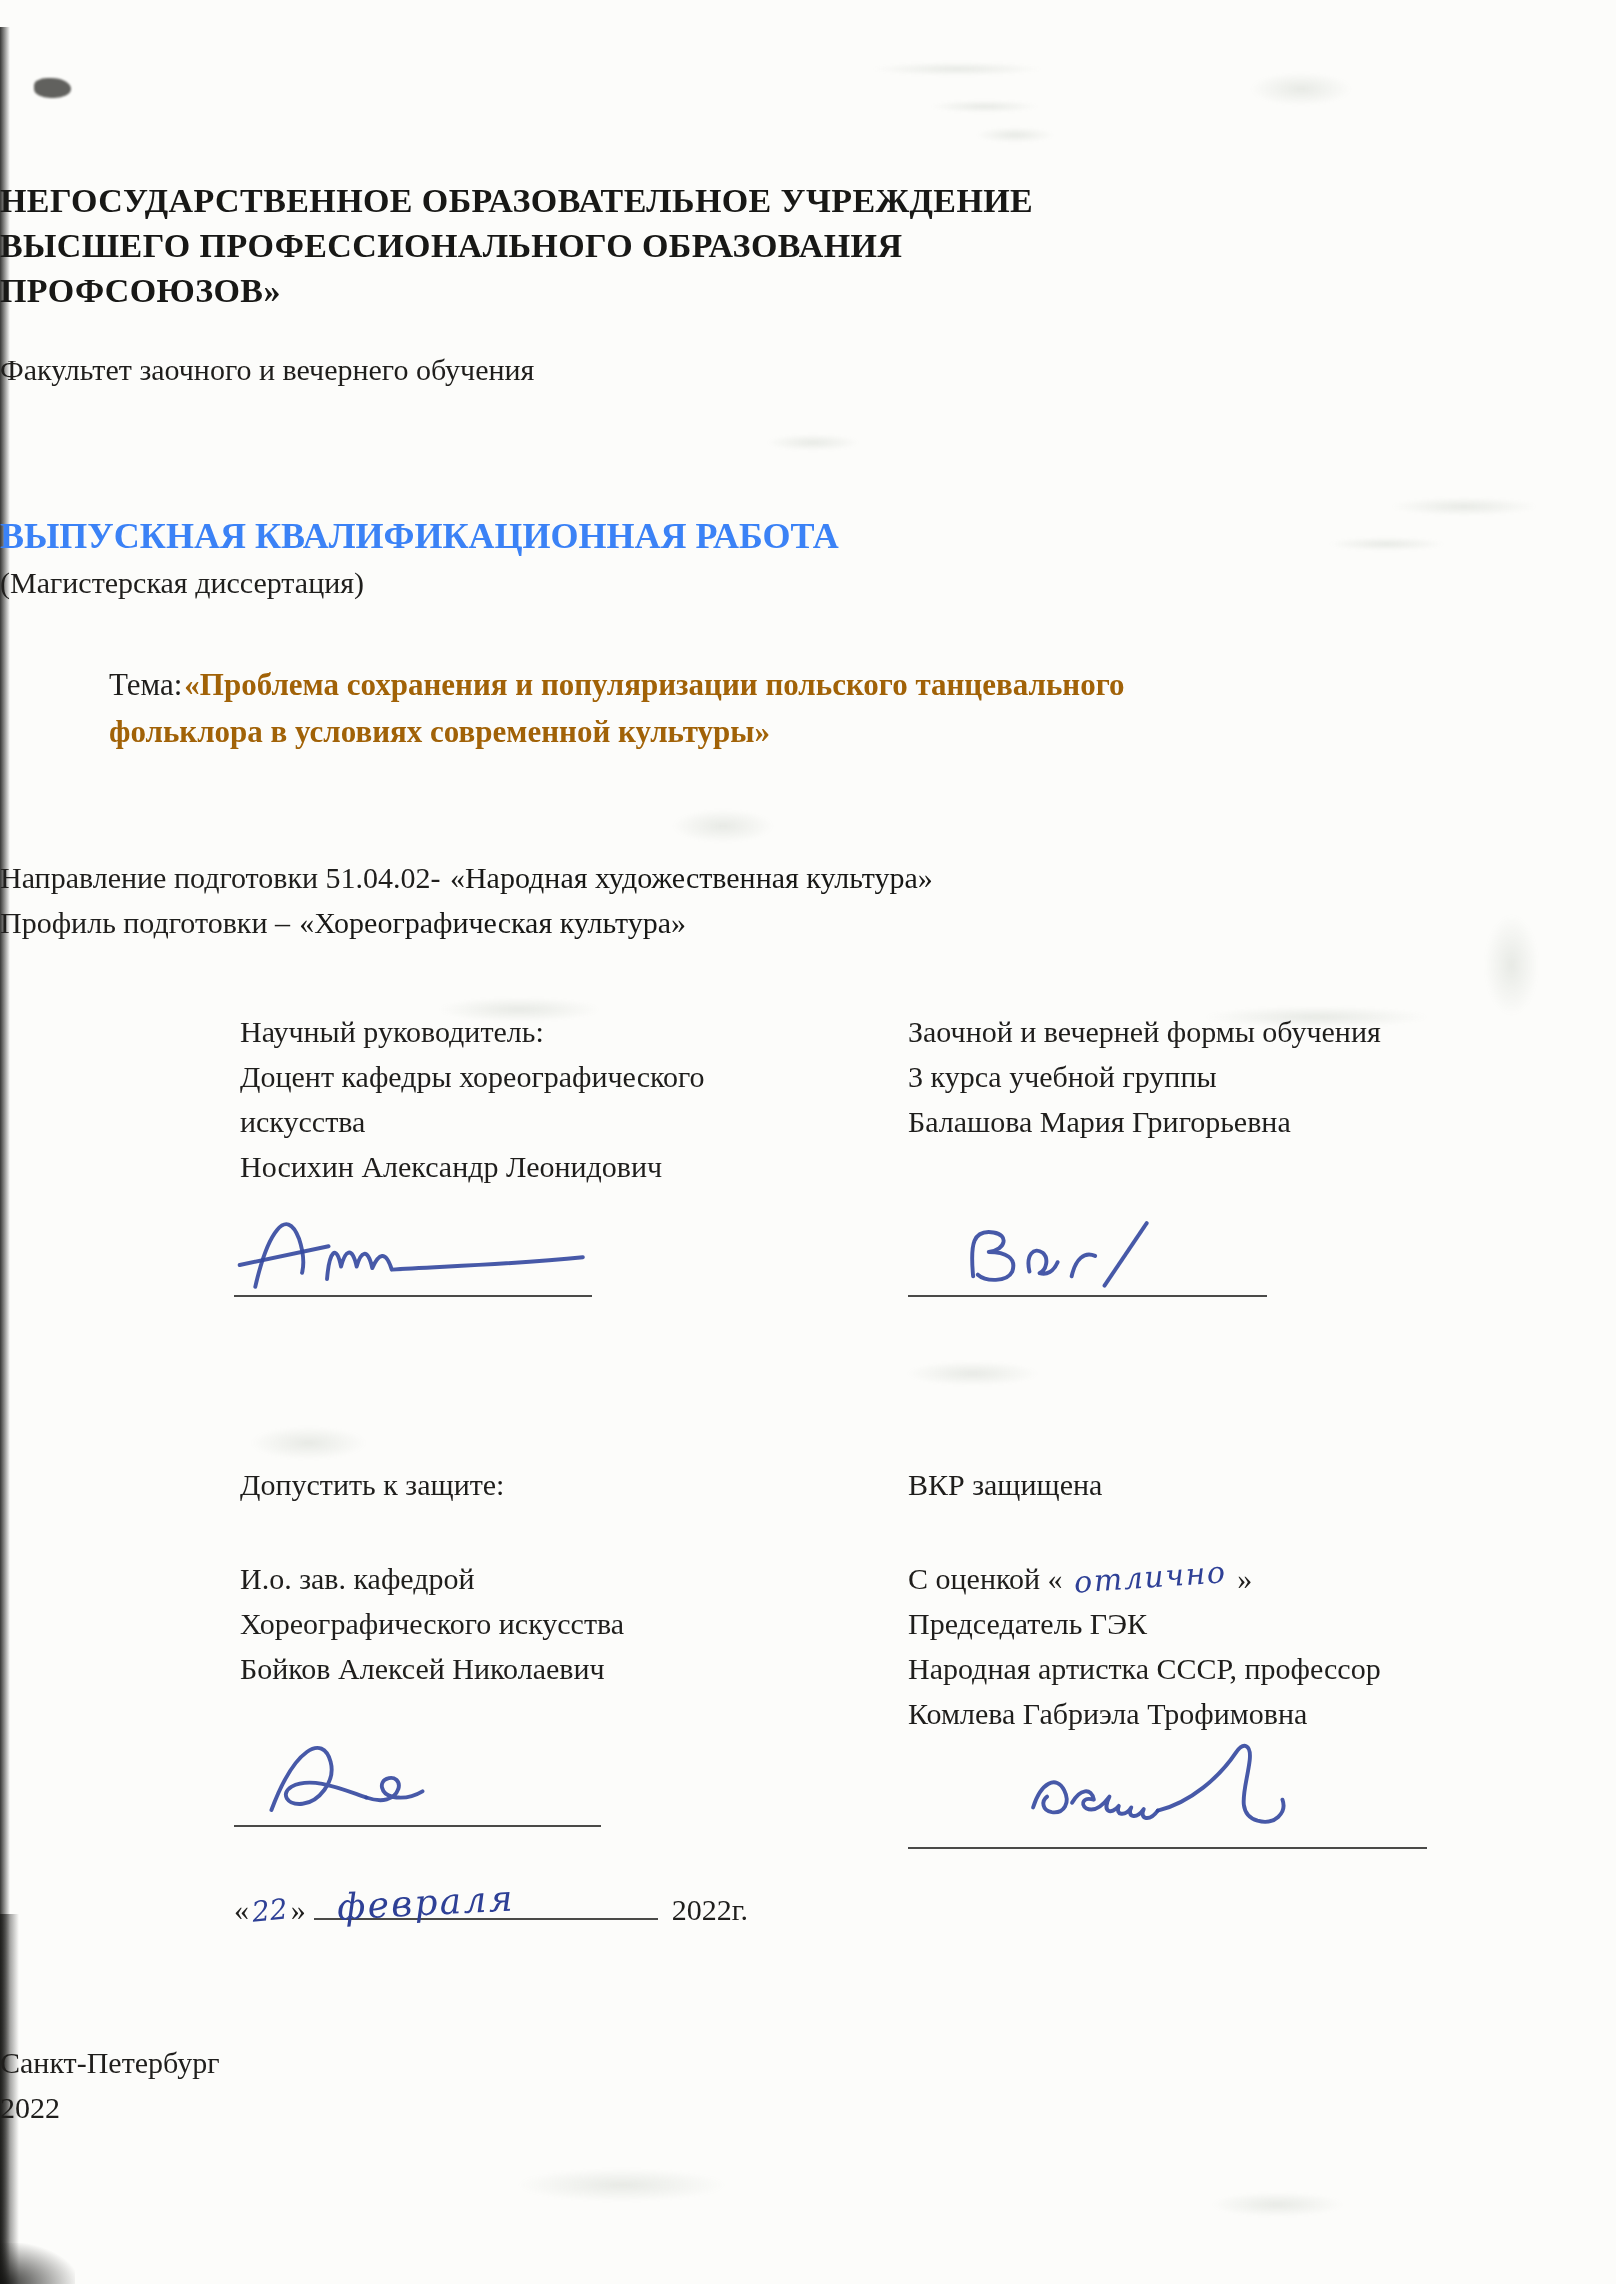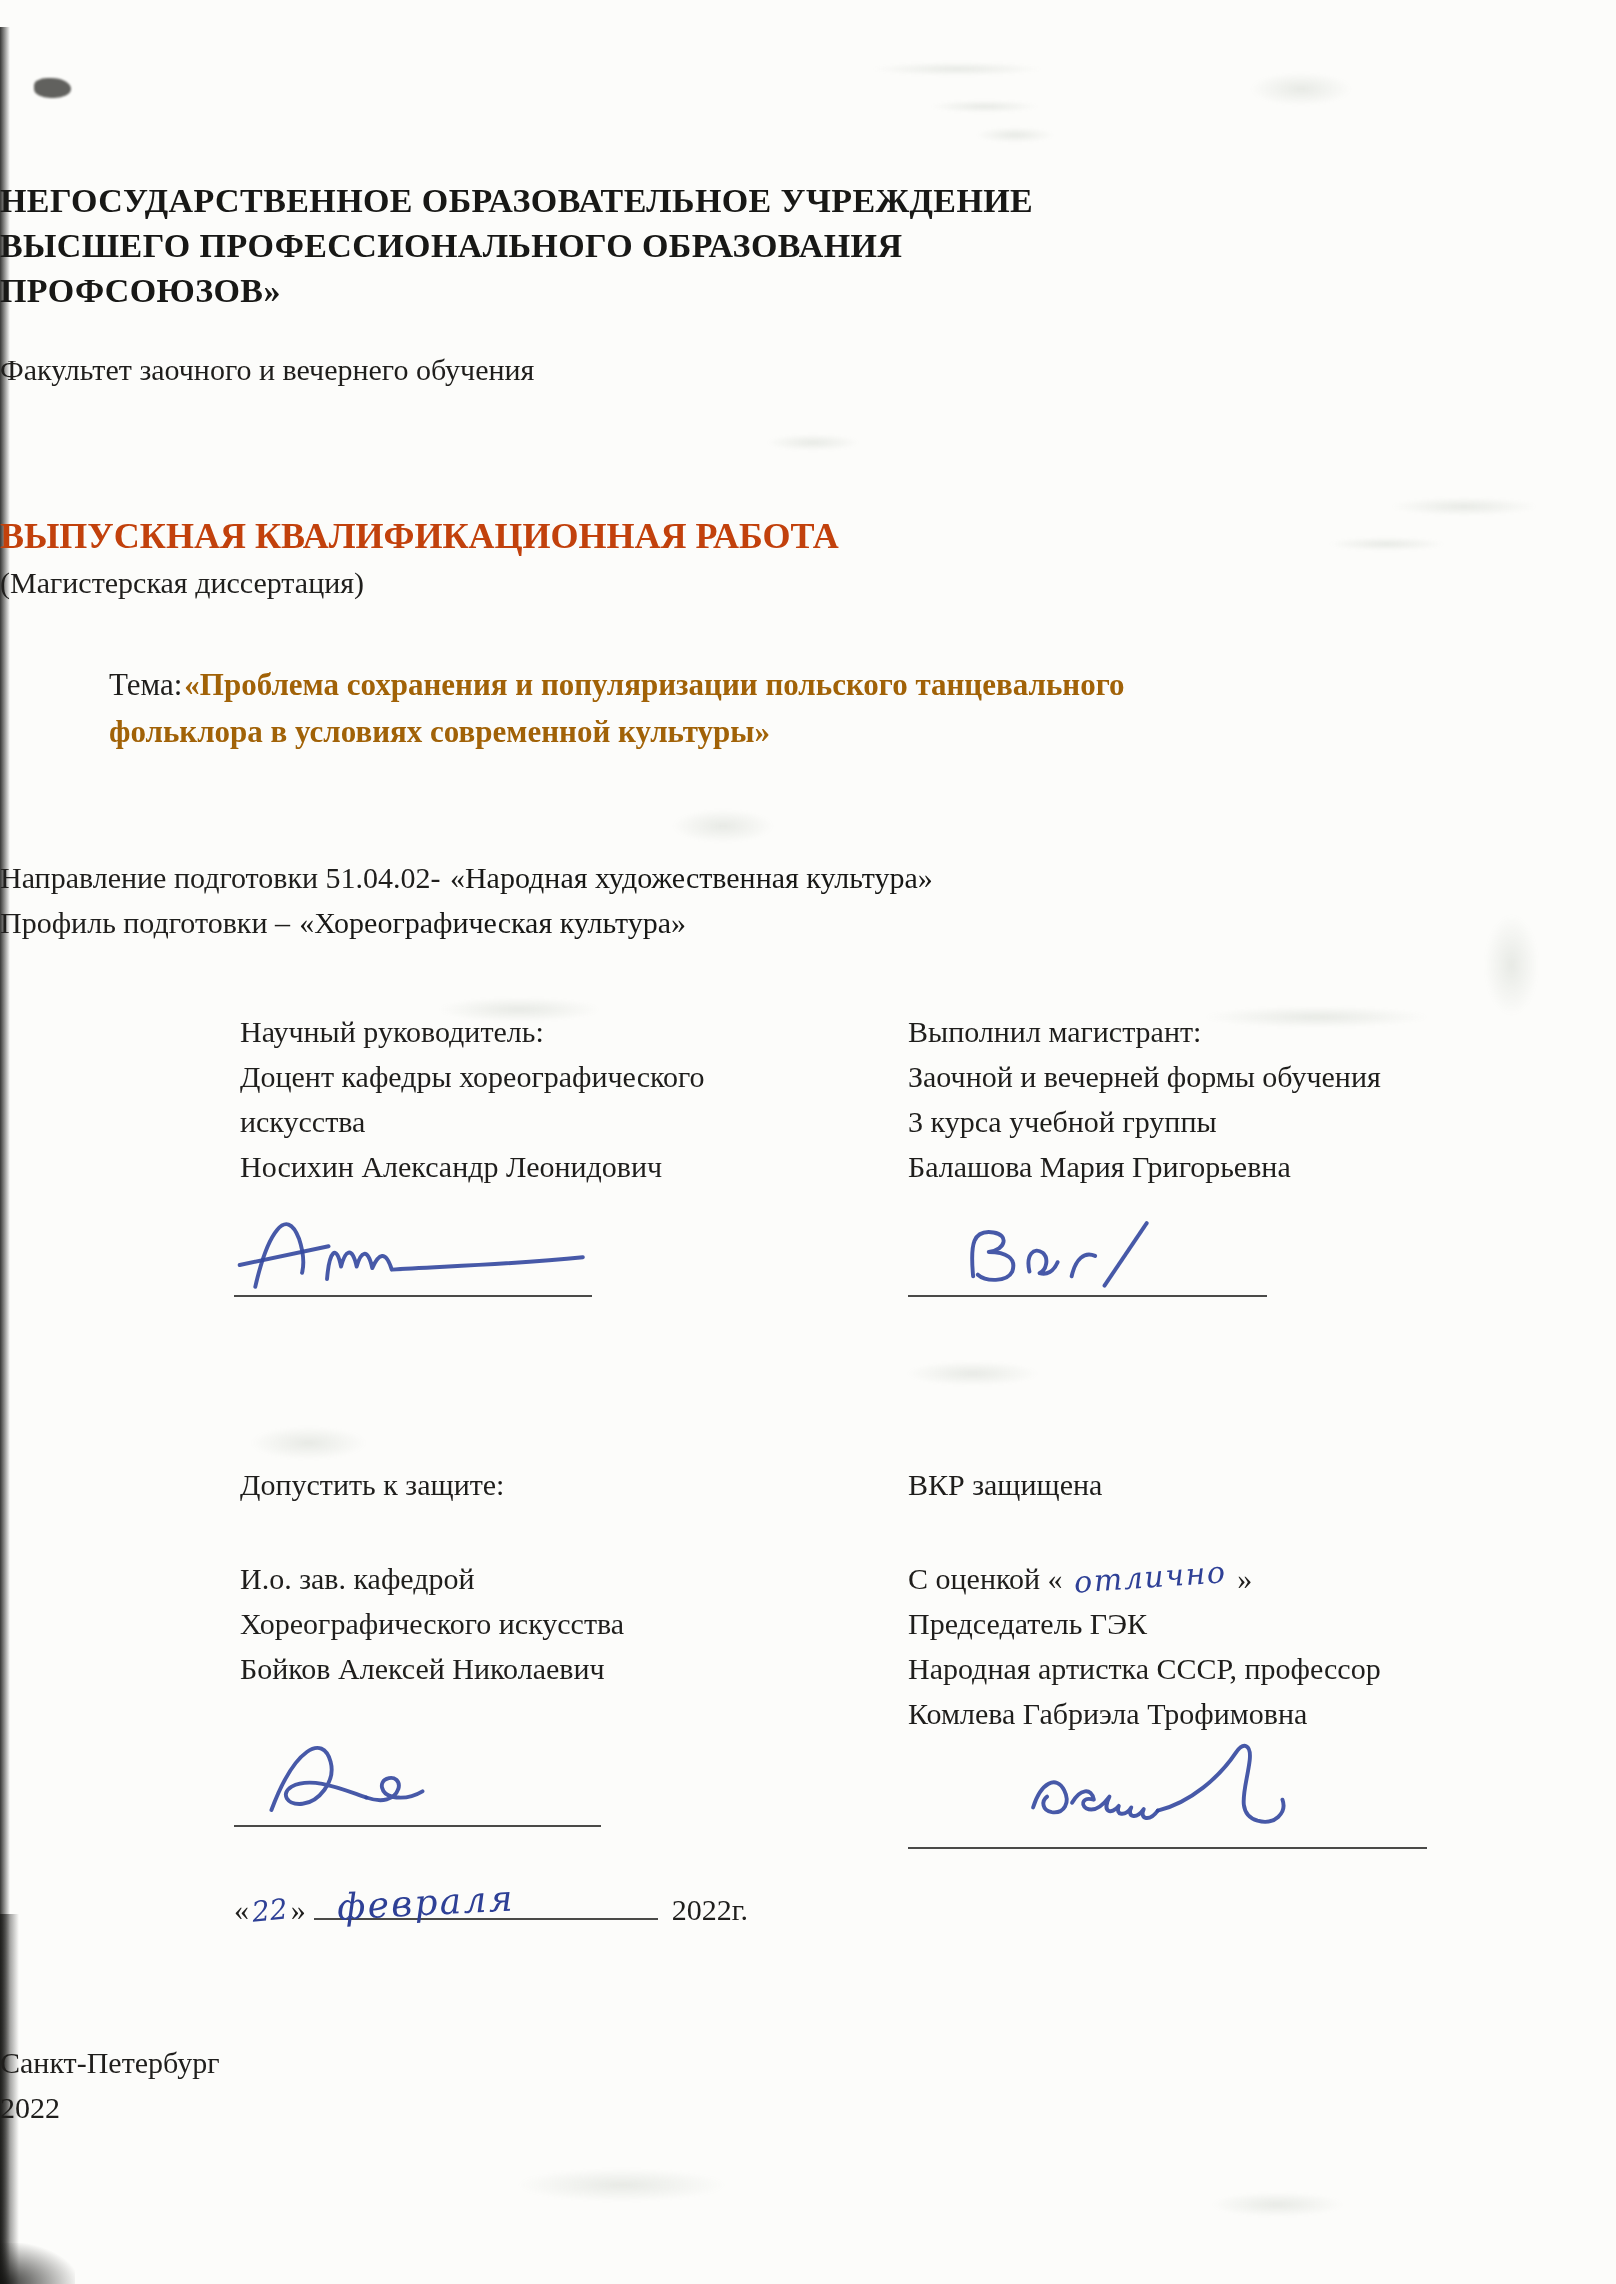--- a/index.html
+++ b/index.html
@@ -7,21 +7,21 @@
     position:relative;
     width:1617px; height:2284px;
     background:#fcfcfa;
     font-family:"Liberation Serif","DejaVu Serif",serif;
     color:#1f1e1c;
     overflow:hidden;
   }
   .center-block { position:absolute; left:0; width:100%; text-align:left; }
   .inst { font-weight:bold; font-size:34px; line-height:45px; letter-spacing:0.4px; color:#181816; }
   .plain38 { font-size:30px; line-height:45px; }
-  .title-main { font-weight:bold; font-size:36px; line-height:50px; color:#c2410c; }
+  .title-main { font-weight:bold; font-size:36px; line-height:50px; color:#3b82f6; }
   .subtitle { font-size:30px; line-height:44px; }
   .theme { font-size:31px; line-height:47px; }
   .theme b { font-weight:bold; color:#a16207; }
   .dir { font-size:30px; line-height:45px; }
   .dir b { font-weight:normal; color:#181816; }
   .col { position:absolute; font-size:30px; line-height:45px; }
   .col div { white-space:nowrap; }
   .sig-line { position:absolute; border-bottom:2.3px solid #4a4a48; height:0; }
   .hand {
     font-family:"DejaVu Serif","Liberation Serif",serif;
@@ -136,21 +136,20 @@
   </div>
 
   <div class="col" style="left:240px;top:1009px">
     <div>Научный руководитель:</div>
     <div>Доцент кафедры хореографического</div>
     <div>искусства</div>
     <div>Носихин Александр Леонидович</div>
   </div>
 
   <div class="col" style="left:908px;top:1009px">
-    <div>Выполнил магистрант:</div>
     <div>Заочной и вечерней формы обучения</div>
     <div>3 курса учебной группы</div>
     <div>Балашова Мария Григорьевна</div>
   </div>
 
   <svg class="sig" style="left:230px;top:1187px" width="375" height="117" viewBox="0 0 480 150">
     <path d="M32 128 C48 58 72 24 88 66 C94 84 95 98 92 110"></path>
     <path d="M12 100 L126 76"></path>
     <path d="M124 118 C127 82 136 72 142 102 C147 82 156 74 162 102 C167 84 176 76 182 104 C190 86 199 80 207 106 C260 102 356 100 452 90"></path>
   </svg>

